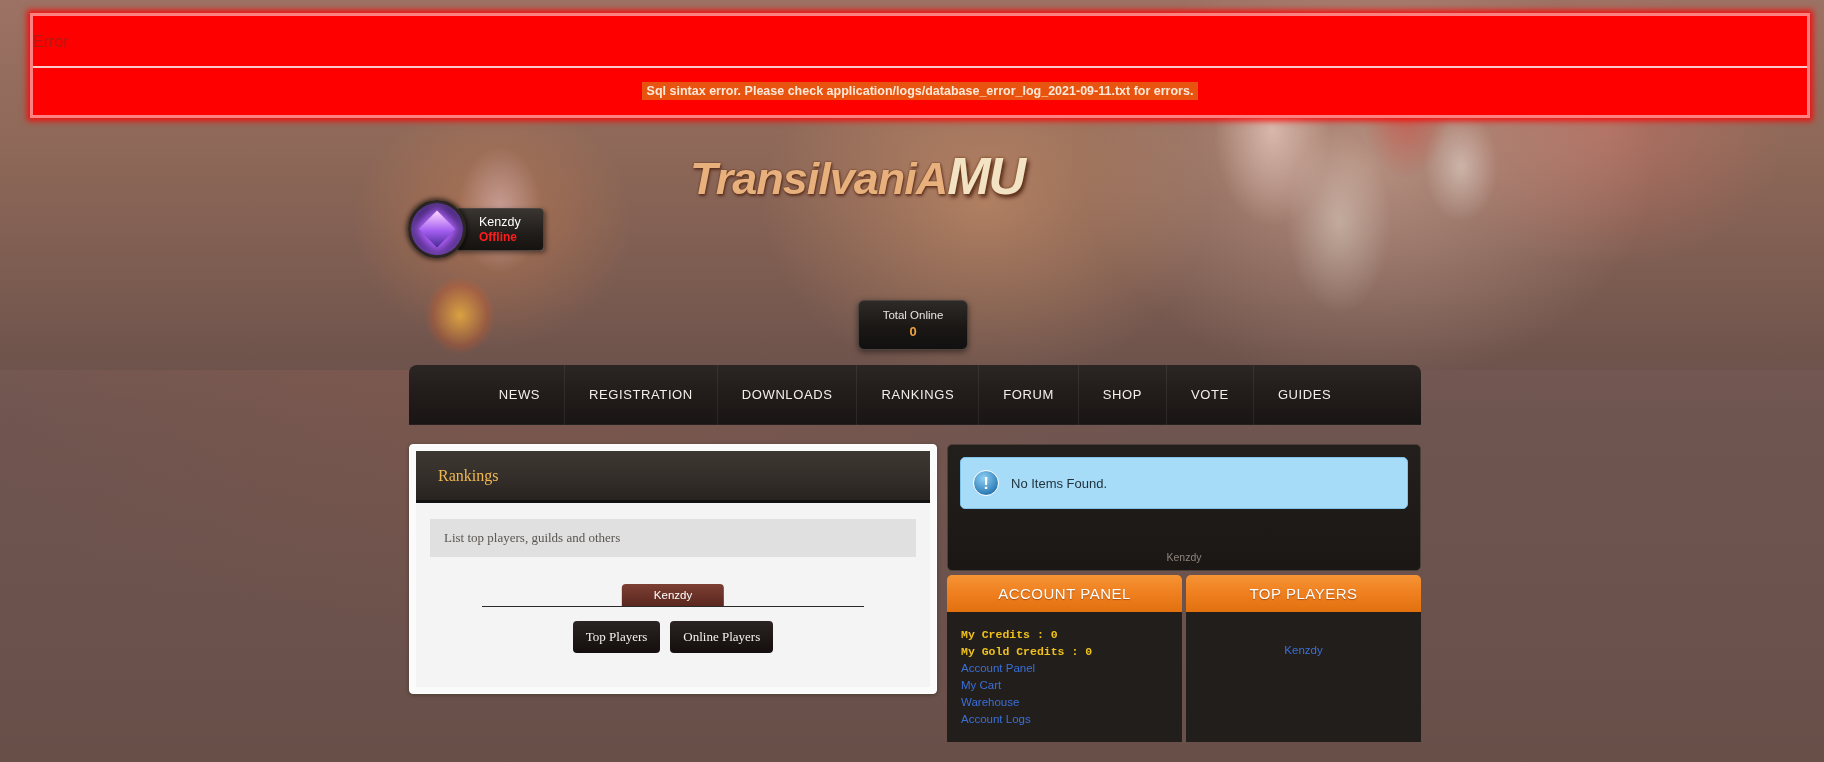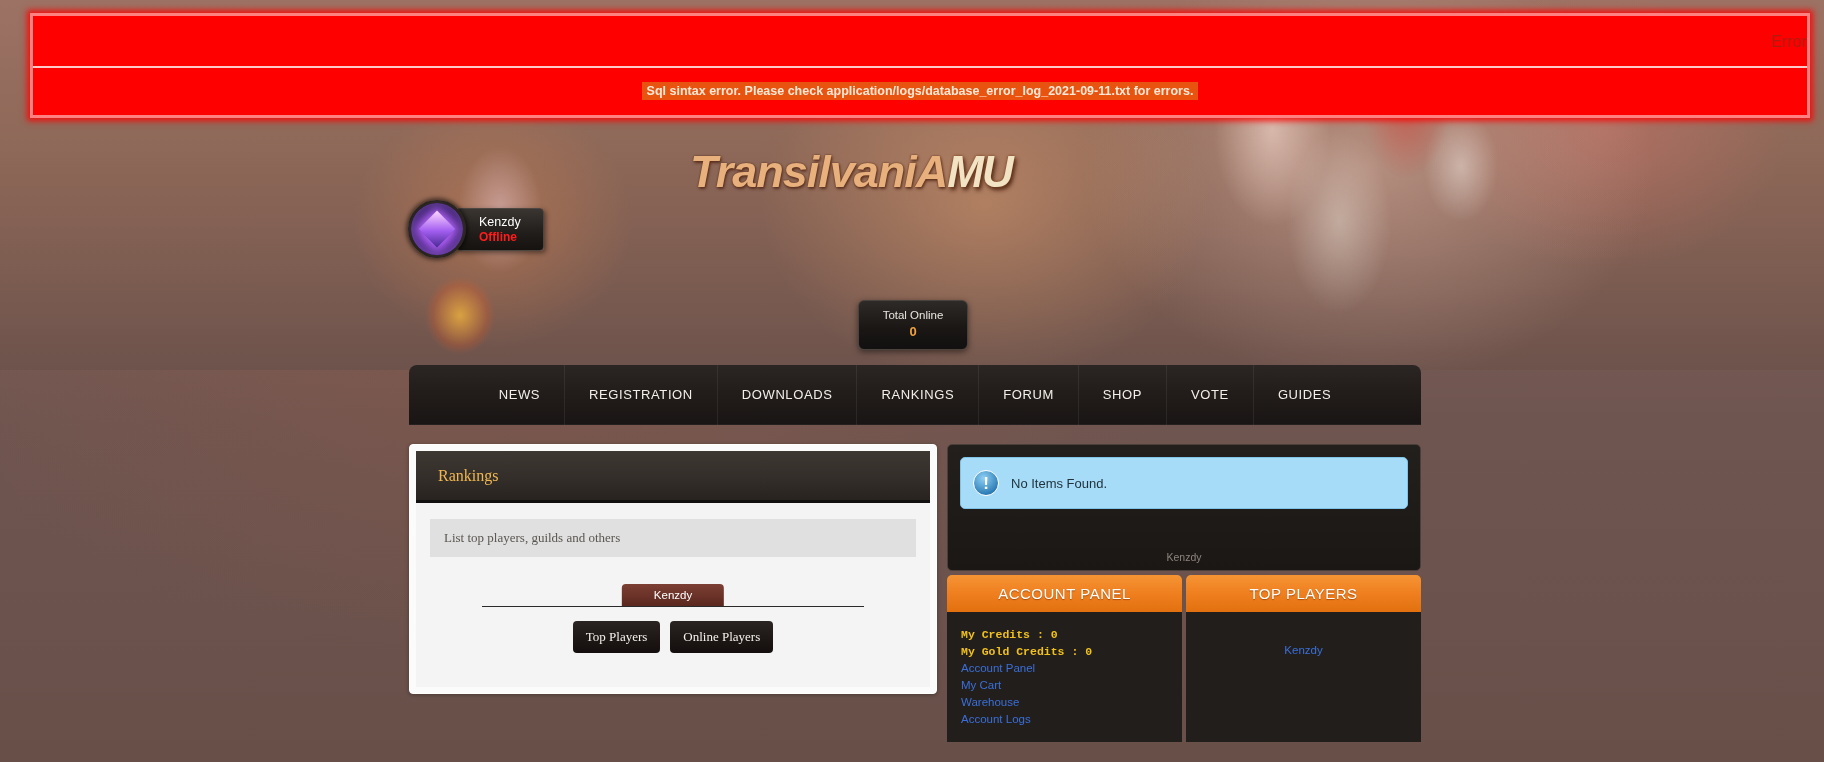--- a/index.html
+++ b/index.html
@@ -68,21 +68,21 @@
     width: 1780px;
     height: 105px;
     background: #ff0000;
     border: 3px solid #ff8080;
     box-shadow: 0 0 6px 3px rgba(255,0,0,0.85);
     z-index: 50;
   }
   .error-title {
     height: 52px;
     line-height: 52px;
-    text-align: right;
+    text-align: left;
     color: #b01b10;
     font-size: 16px;
     font-weight: normal;
     border-bottom: 2px solid #ffc8c8;
   }
   .error-body {
     height: 45px;
     display: flex;
     align-items: center;
     justify-content: center;
@@ -103,21 +103,21 @@
     font-size: 45px;
     font-weight: bold;
     font-style: italic;
     letter-spacing: -1px;
     color: #e8b07c;
     text-shadow: 0 0 2px #5a2d14, 1px 2px 3px rgba(70,25,10,0.7);
     white-space: nowrap;
     z-index: 10;
   }
   .logo .mu {
-    font-size: 44px;
+    font-size: 52px;
     color: #f2e3c4;
     letter-spacing: -2px;
     text-shadow: 0 0 3px #7a4018, 2px 3px 4px rgba(60,20,5,0.85);
   }
 
   
   .player-badge {
     position: absolute;
     left: 408px; top: 200px;
     display: flex;

